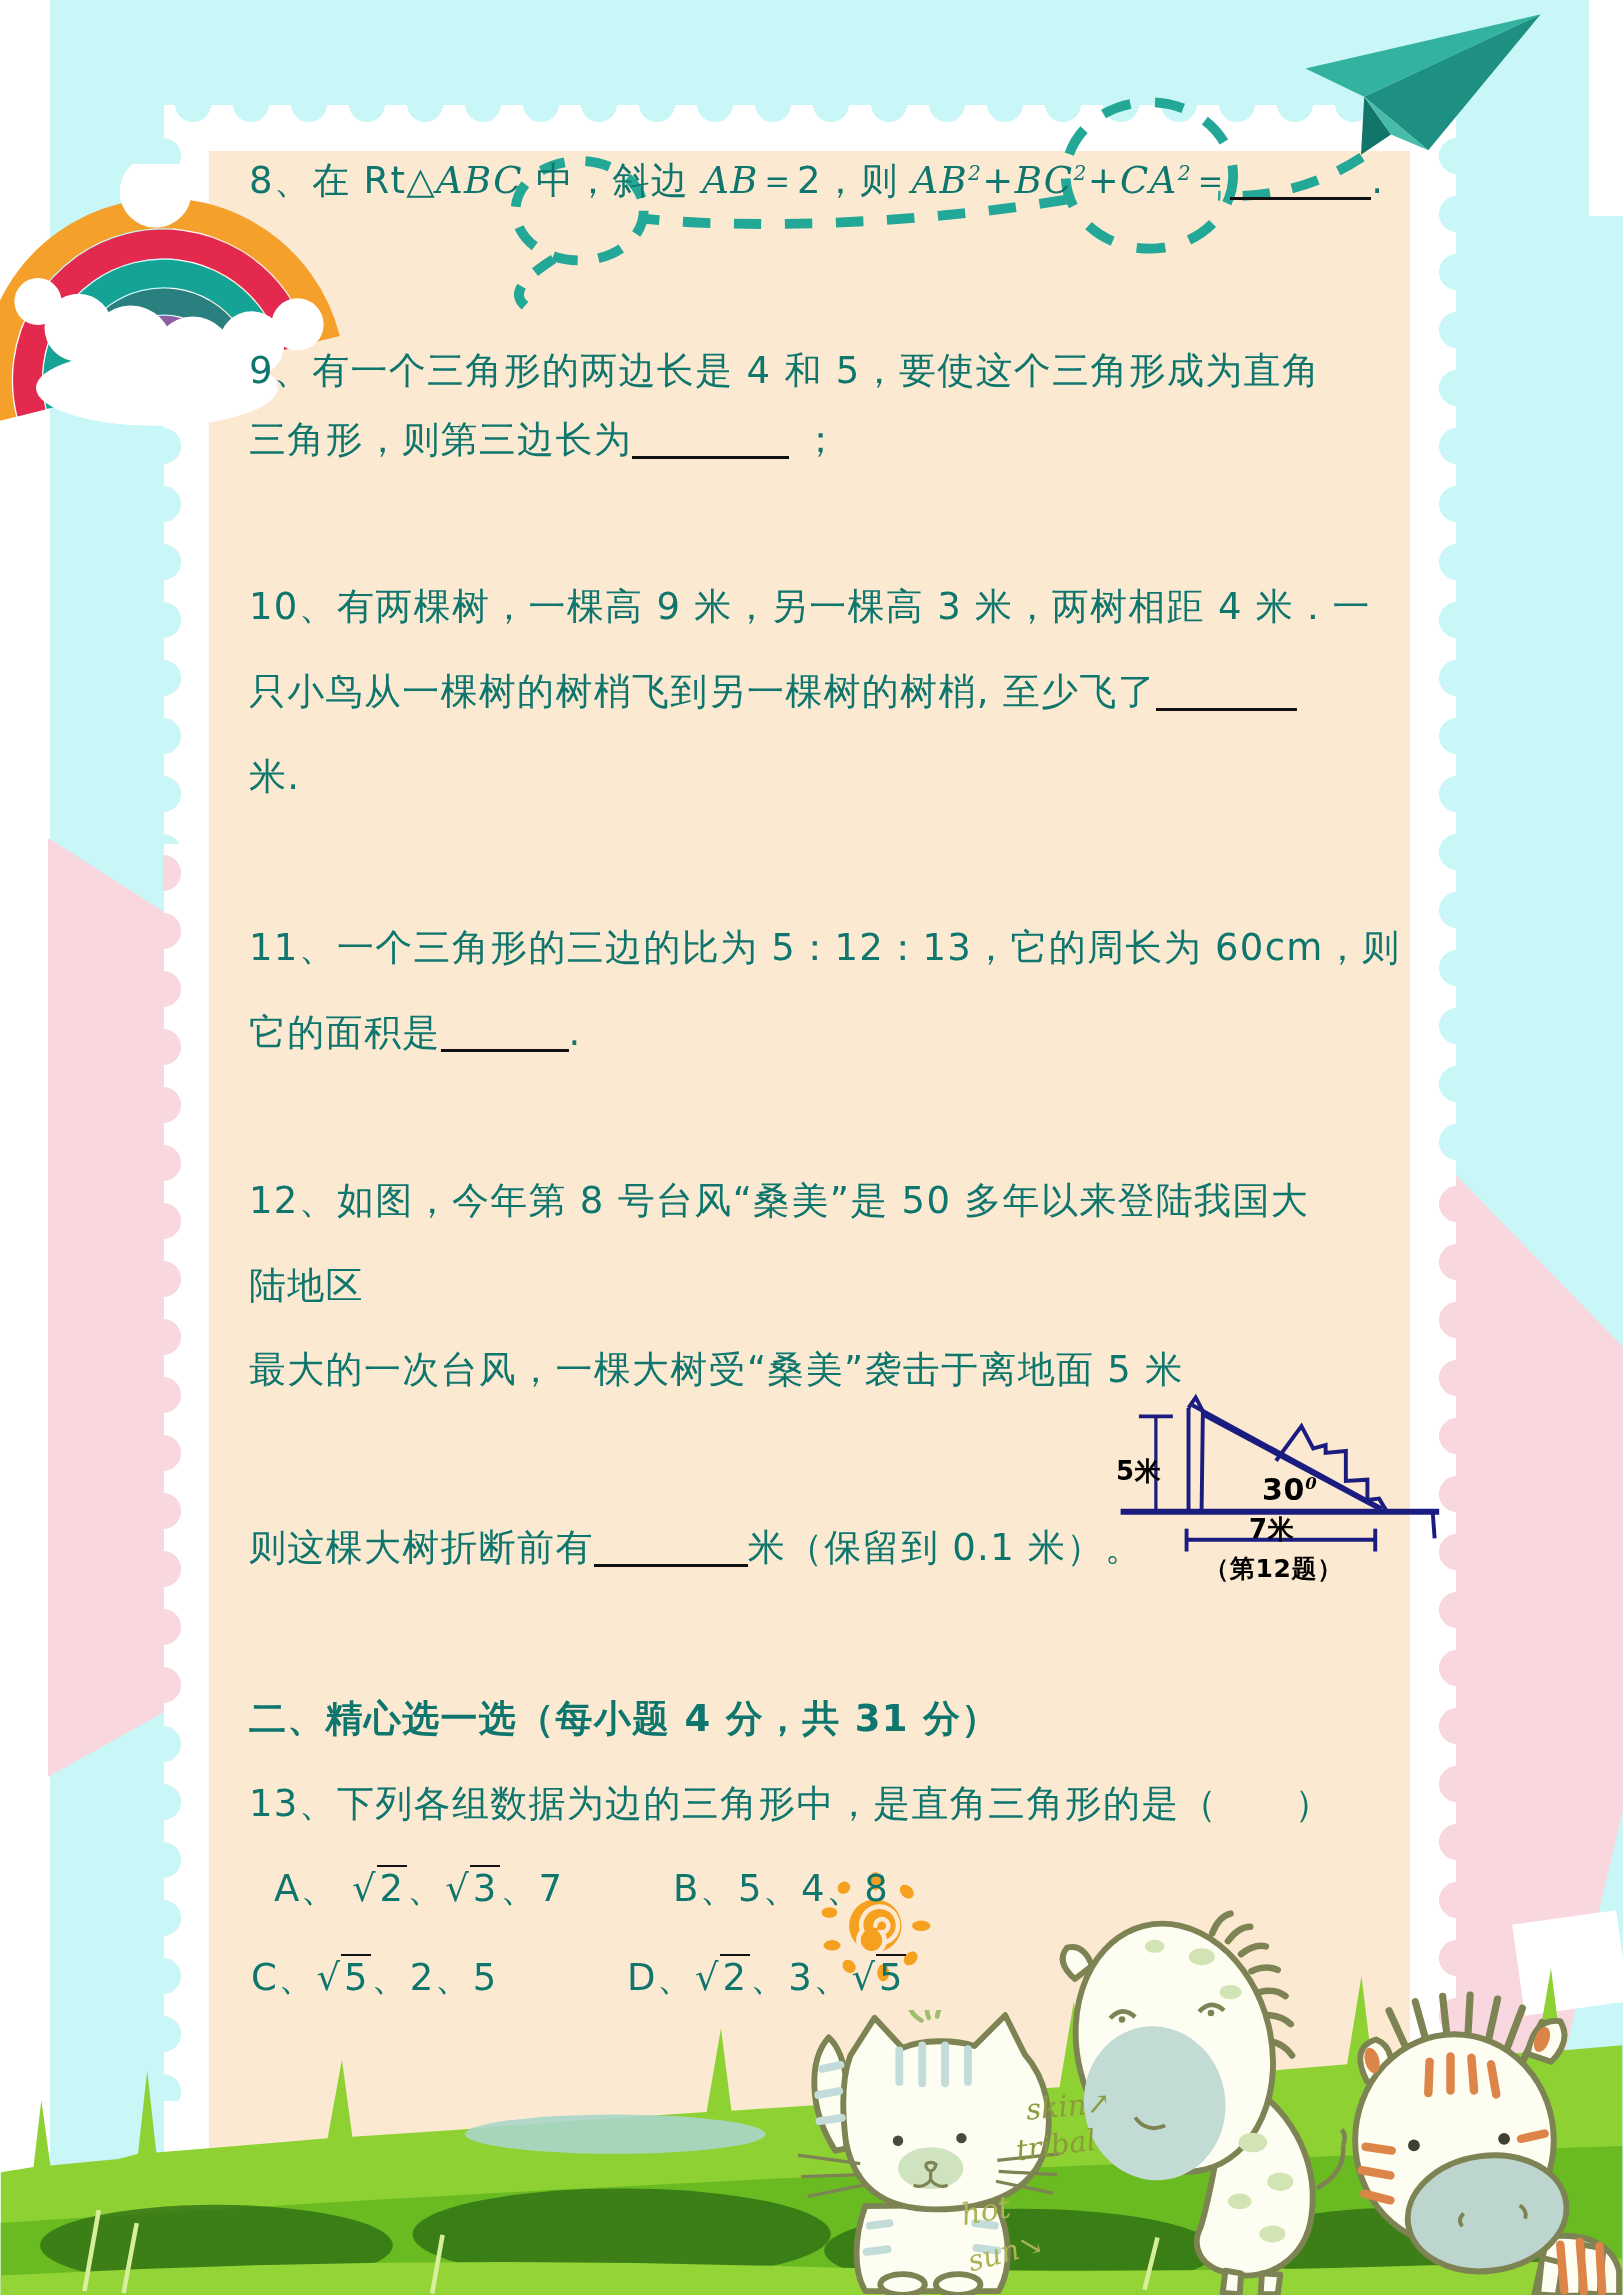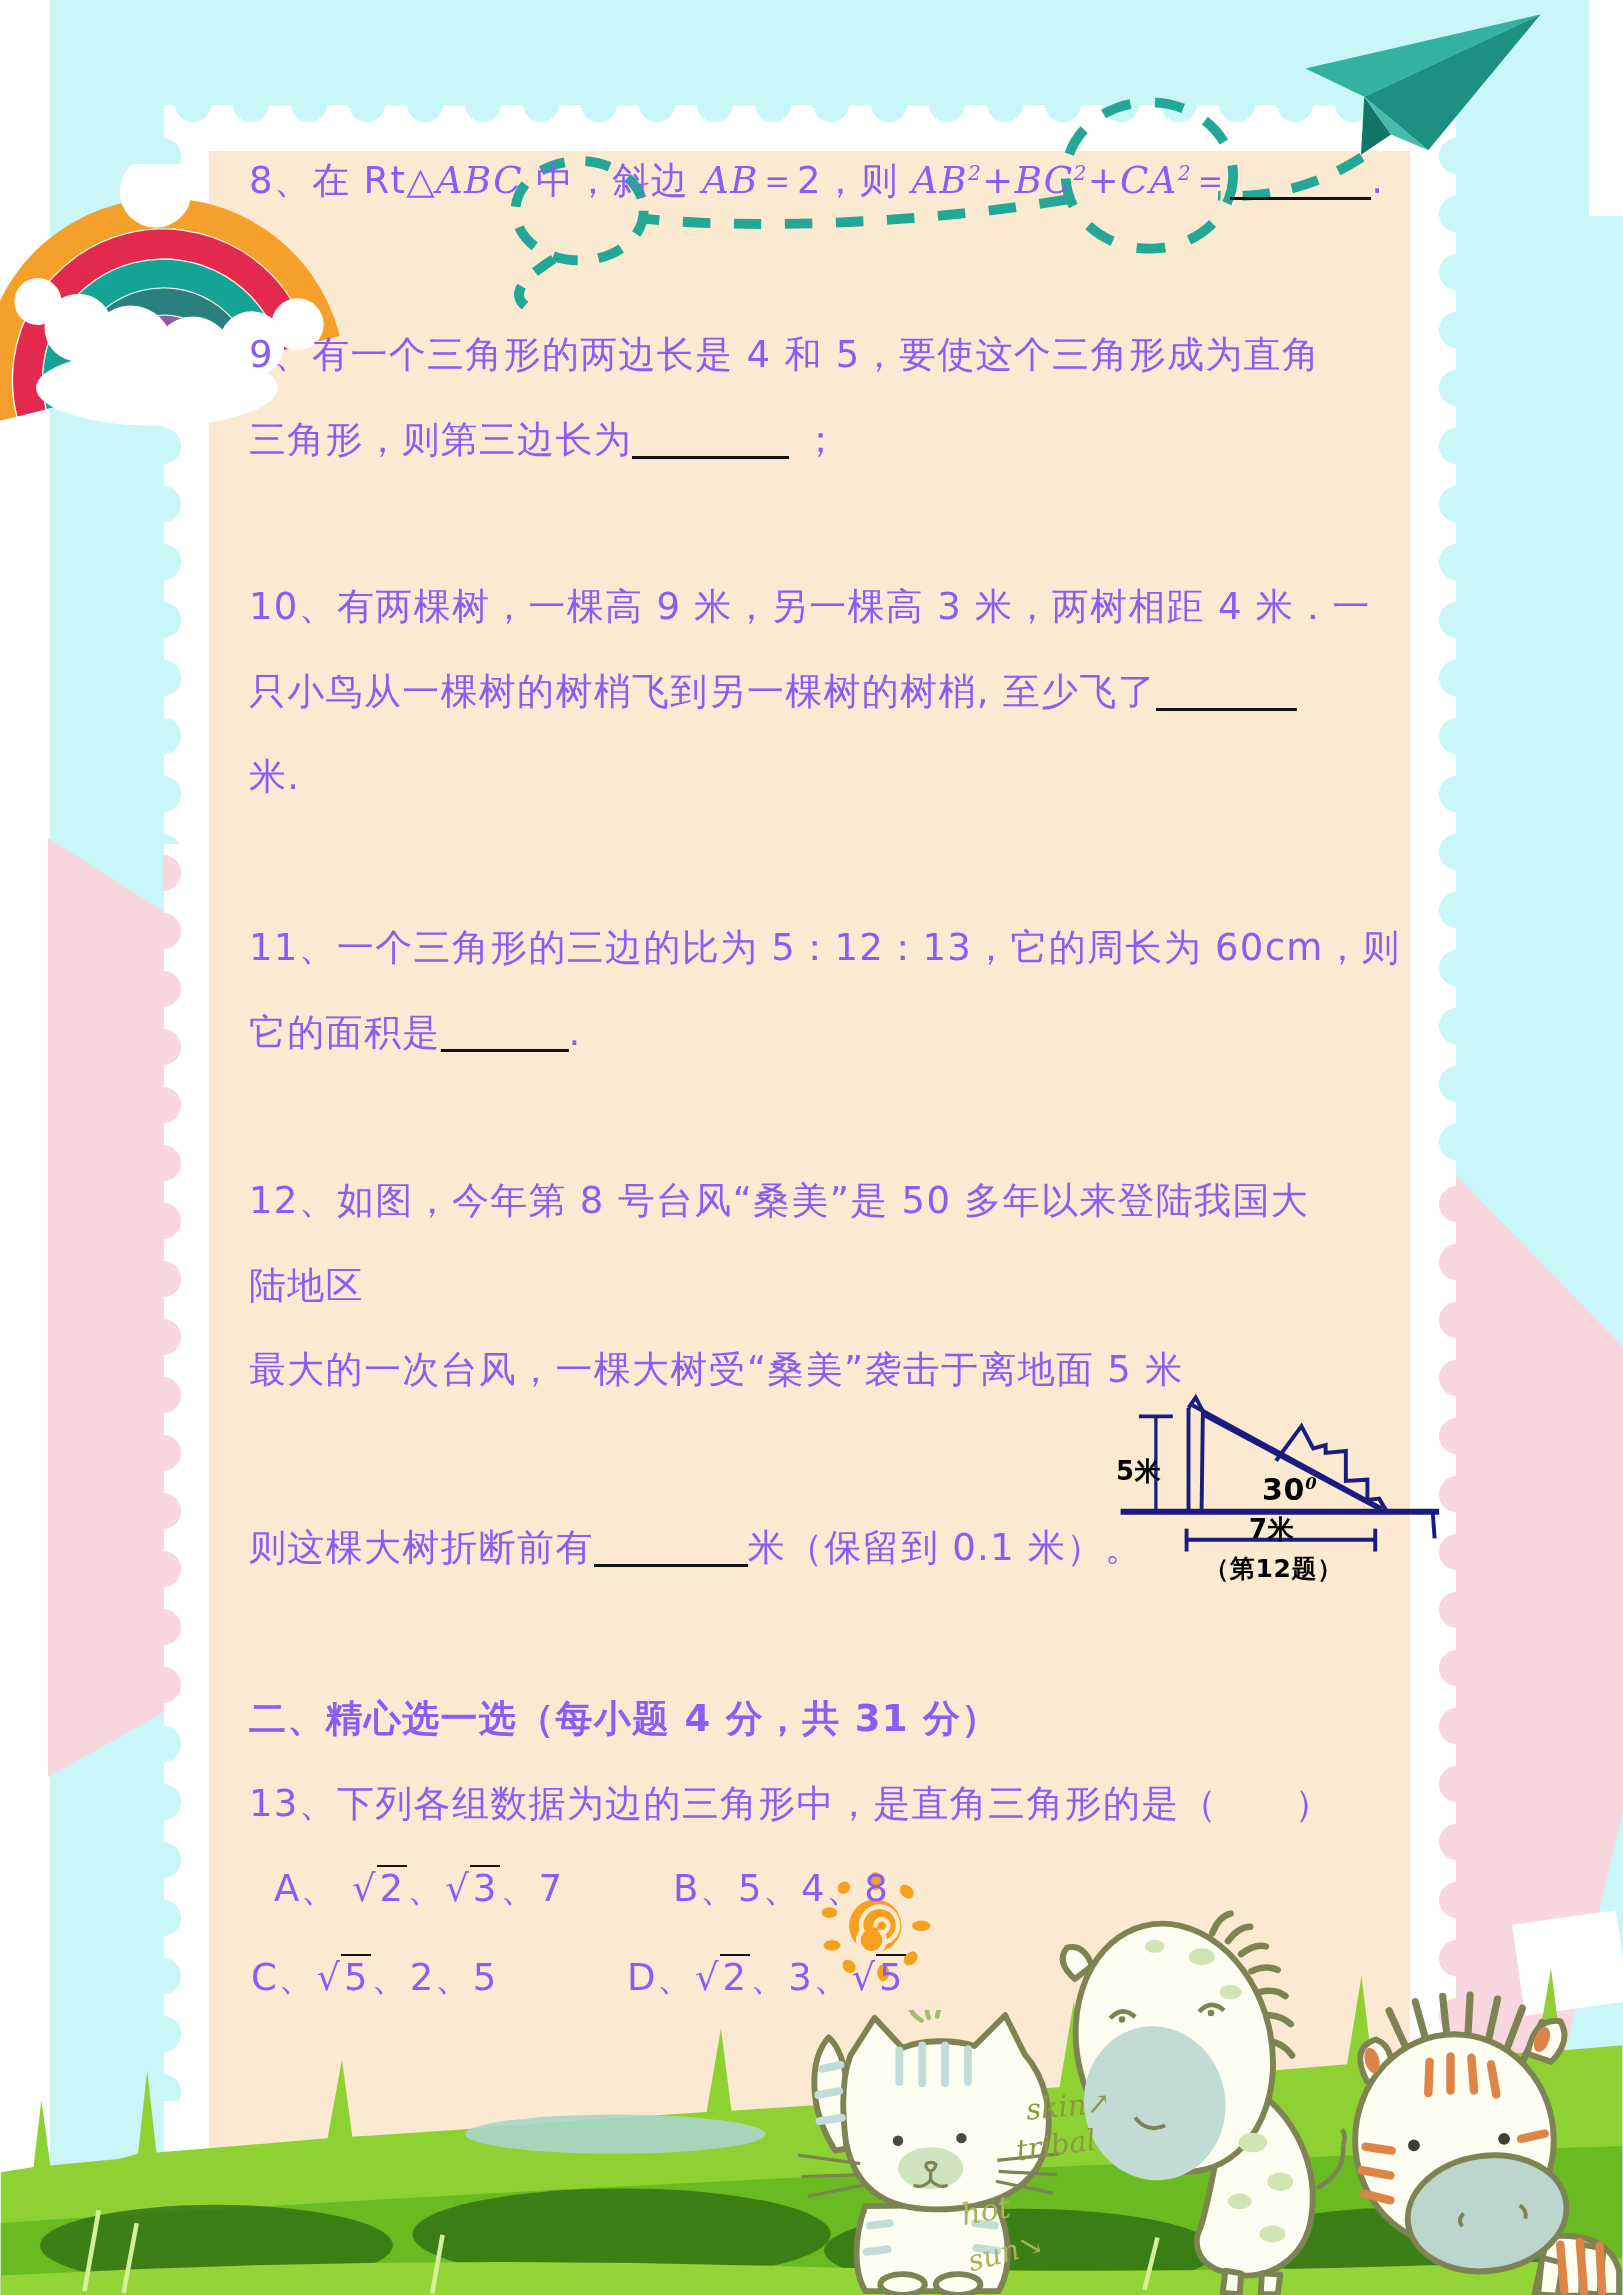--- a/index.html
+++ b/index.html
@@ -19,21 +19,21 @@
   .sc-top{position:absolute;left:0;top:-0.7px;width:100%;height:22px;background-repeat:repeat-x;
           background-size:58px 22px;background-image:radial-gradient(circle at 29px 0px,#c9f6f7 0 17.7px,rgba(0,0,0,0) 18.3px);}
   .sc-left{position:absolute;left:-0.7px;width:21px;background-repeat:repeat-y;background-size:21px 58px;}
   .sc-right{position:absolute;right:-0.7px;width:21px;background-repeat:repeat-y;background-size:21px 58px;}
   .sc-left.cyan {background-image:radial-gradient(circle at 0px 29px,#c9f6f7 0 17.7px,rgba(0,0,0,0) 18.3px);}
   .sc-left.pink {background-image:radial-gradient(circle at 0px 29px,#f9d7df 0 17.7px,rgba(0,0,0,0) 18.3px);}
   .sc-right.cyan{background-image:radial-gradient(circle at 21px 29px,#c9f6f7 0 17.7px,rgba(0,0,0,0) 18.3px);}
   .sc-right.pink{background-image:radial-gradient(circle at 21px 29px,#f9d7df 0 17.7px,rgba(0,0,0,0) 18.3px);}
   #peach{left:209px;top:151px;width:1201px;height:2145px;background:#fce9d2;}
   
-  .line{position:absolute;font-size:37px;line-height:1.25;letter-spacing:1.3px;color:#8b5cf6;white-space:nowrap;}
+  .line{position:absolute;font-size:37px;line-height:1.25;letter-spacing:1.3px;color:#0f766e;white-space:nowrap;}
   .b{font-weight:700;}
   .it{font-family:"DejaVu Serif","Liberation Serif",serif;font-style:italic;}
   .sup{font-size:0.55em;vertical-align:super;font-family:"DejaVu Serif",serif;font-style:italic;}
   .blank{display:inline-block;height:0.95em;border-bottom:3.3px solid #111;vertical-align:-6.5px;}
   .sqrt{white-space:nowrap;}
   .rad{border-top:2.6px solid #111;padding:0 2.6px;}
   .dlabel{position:absolute;font-weight:700;color:#000;white-space:nowrap;letter-spacing:0.7px;}
   .hand{position:absolute;color:#8a9a3c;font-family:"DejaVu Serif","Liberation Serif",serif;
         font-style:italic;white-space:nowrap;}
   svg{display:block;}
@@ -128,21 +128,21 @@
       <line x1="1813" y1="2337" x2="1813" y2="2372" stroke-width="6"></line>
       <line x1="2102" y1="2337" x2="2102" y2="2372" stroke-width="6"></line>
     </g>
   </svg>
   <div class="dlabel" style="left:1116px;top:1454px;font-size:26px;">5米</div>
   <div class="dlabel" style="left:1262px;top:1472px;font-size:30px;"><span class="b">30</span><span class="sup">0</span></div>
   <div class="dlabel" style="left:1249px;top:1512px;font-size:26px;">7米</div>
   <div class="dlabel" style="left:1204px;top:1552px;font-size:25px;">（第12题）</div>
 
   <div class="line" style="left:249px;top:158px;"><span>8、在 Rt△</span><span class="it">ABC</span><span> 中，斜边 </span><span class="it">AB</span><span>＝2，则 </span><span class="it">AB</span><span class="sup">2</span><span>+</span><span class="it">BC</span><span class="sup">2</span><span>+</span><span class="it">CA</span><span class="sup">2</span><span>＝</span><span class="blank" style="width: 141px;"></span><span>.</span></div>
-  <div class="line" style="left:249px;top:332px;"><span>9、有一个三角形的两边长是 4 和 5，要使这个三角形成为直角</span></div>
+  <div class="line" style="left:249px;top:348px;"><span>9、有一个三角形的两边长是 4 和 5，要使这个三角形成为直角</span></div>
   <div class="line" style="left:249px;top:417px;"><span>三角形，则第三边长为</span><span class="blank" style="width: 157px;"></span><span> ；</span></div>
   <div class="line" style="left:249px;top:584px;"><span>10、有两棵树，一棵高 9 米，另一棵高 3 米，两树相距 4 米．一</span></div>
   <div class="line" style="left:249px;top:669px;"><span>只小鸟从一棵树的树梢飞到另一棵树的树梢, 至少飞了</span><span class="blank" style="width: 141px;"></span></div>
   <div class="line" style="left:249px;top:754px;"><span>米.</span></div>
   <div class="line" style="left:249px;top:925px;"><span>11、一个三角形的三边的比为 5：12：13，它的周长为 60cm，则</span></div>
   <div class="line" style="left:249px;top:1010px;"><span>它的面积是</span><span class="blank" style="width: 128px;"></span><span>.</span></div>
   <div class="line" style="left:249px;top:1178px;"><span>12、如图，今年第 8 号台风“桑美”是 50 多年以来登陆我国大</span></div>
   <div class="line" style="left:249px;top:1263px;"><span>陆地区</span></div>
   <div class="line" style="left:249px;top:1347px;"><span>最大的一次台风，一棵大树受“桑美”袭击于离地面 5 米</span></div>
   <div class="line" style="left:249px;top:1525px;"><span>则这棵大树折断前有</span><span class="blank" style="width: 154px;"></span><span>米（保留到 0.1 米）。</span></div>

